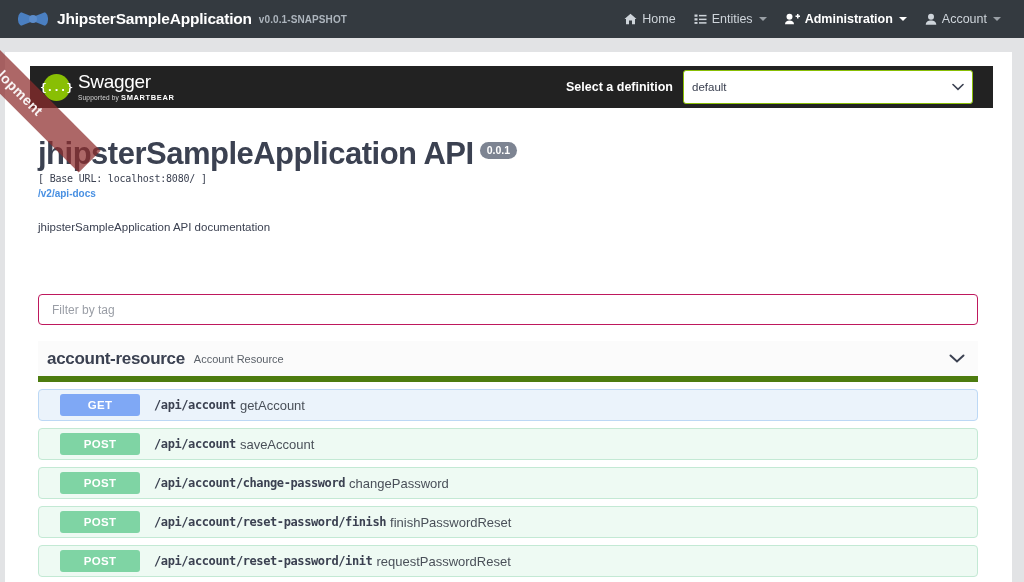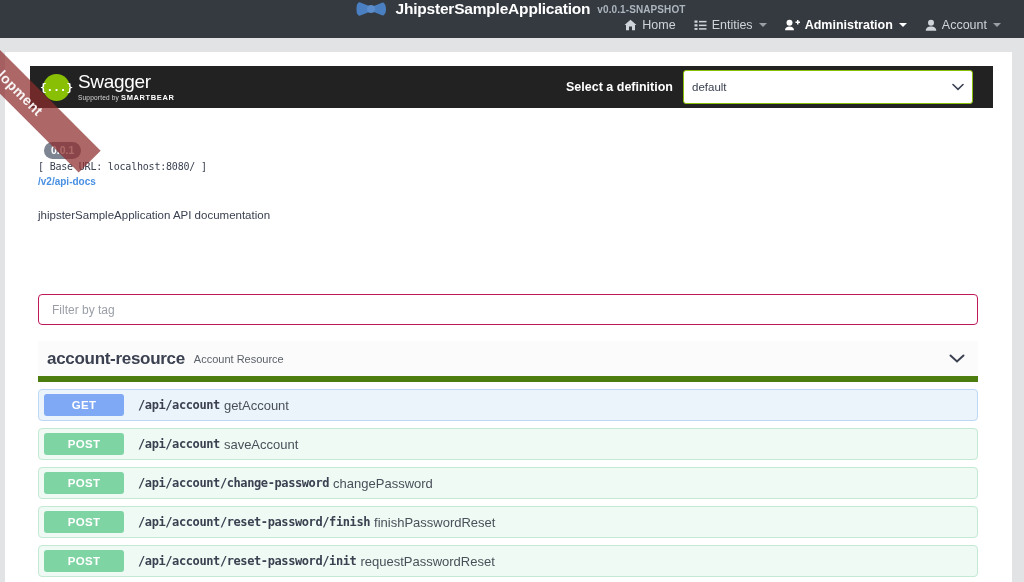--- a/index.html
+++ b/index.html
@@ -11,21 +11,20 @@
     background: #e2e3e5;
   }
   #root { position: relative; width: 1024px; height: 582px; overflow: hidden; background:#e2e3e5; }
 
   
   .navbar {
     position: absolute; top:0; left:0; width:1024px; height:38px;
     background:#343a40;
     display:flex; align-items:center;
     z-index: 5;
-    flex-direction: column;
   }
   .brand { display:flex; align-items:center; margin-left:18px; }
   .brand-logo { width:30px; height:16px; margin-right:9px; position:relative; }
   .brand-logo .bow-l, .brand-logo .bow-r {
     position:absolute; top:0; width:14px; height:16px; background:#4a7fc1;
   }
   .brand-logo .bow-l { left:0; border-radius:7px 2px 2px 7px; clip-path: polygon(0 0, 100% 35%, 100% 65%, 0 100%); }
   .brand-logo .bow-r { right:0; border-radius:2px 7px 7px 2px; clip-path: polygon(100% 0, 0 35%, 0 65%, 100% 100%); }
   .brand-logo .knot { position:absolute; left:11px; top:4px; width:8px; height:8px; background:#5b8ccb; border-radius:50%; }
   .brand-title { color:#fff; font-weight:bold; font-size:15.5px; letter-spacing:-0.2px; }
@@ -118,21 +117,21 @@
 
   
   .ops { position:absolute; left:38px; top:389px; width:940px; }
   .op {
     height:32px; margin-bottom:7px; border-radius:4px;
     display:flex; align-items:center; cursor:pointer;
   }
   .op.get { background:#ebf3fb; border:1px solid #bcd8f5; }
   .op.post { background:#eefaf3; border:1px solid #c3e9d4; }
   .op-method {
-    width:80px; height:22px; border-radius:3px; margin-left:5px;
+    width:80px; height:22px; border-radius:3px; margin-left:21px;
     color:#ffffff; font-size:11.5px; font-weight:bold;
     display:flex; align-items:center; justify-content:center;
     font-family:"Liberation Sans", sans-serif; letter-spacing:0.3px;
   }
   .op.get .op-method { background:#7fa8f5; }
   .op.post .op-method { background:#7fd4a4; }
   .op-path {
     font-family:"DejaVu Sans Mono", monospace; font-size:12px; font-weight:bold;
     color:#3b4151; margin-left:14px; letter-spacing:-0.4px;
   }
@@ -245,20 +244,21 @@
           <svg width="12" height="8" viewBox="0 0 12 8">
               <path d="M1 1.5 6 6.3 11 1.5" stroke="#3b4151" stroke-width="1.6" fill="none" stroke-linecap="round"></path>
             </svg>
         </span>
       </div>
     </div>
   </div>
 
   <div class="info">
     <div class="api-title-row">
+      <span class="api-title">jhipsterSampleApplication API</span>
       <span class="version-badge">0.0.1</span>
     </div>
     <div class="base-url">[ Base URL: localhost:8080/ ]</div>
     <div class="api-docs-link">/v2/api-docs</div>
     <div class="api-desc">jhipsterSampleApplication API documentation</div>
   </div>
 
   <div class="filter-box">
     <input type="text" placeholder="Filter by tag" style="">
   </div>

